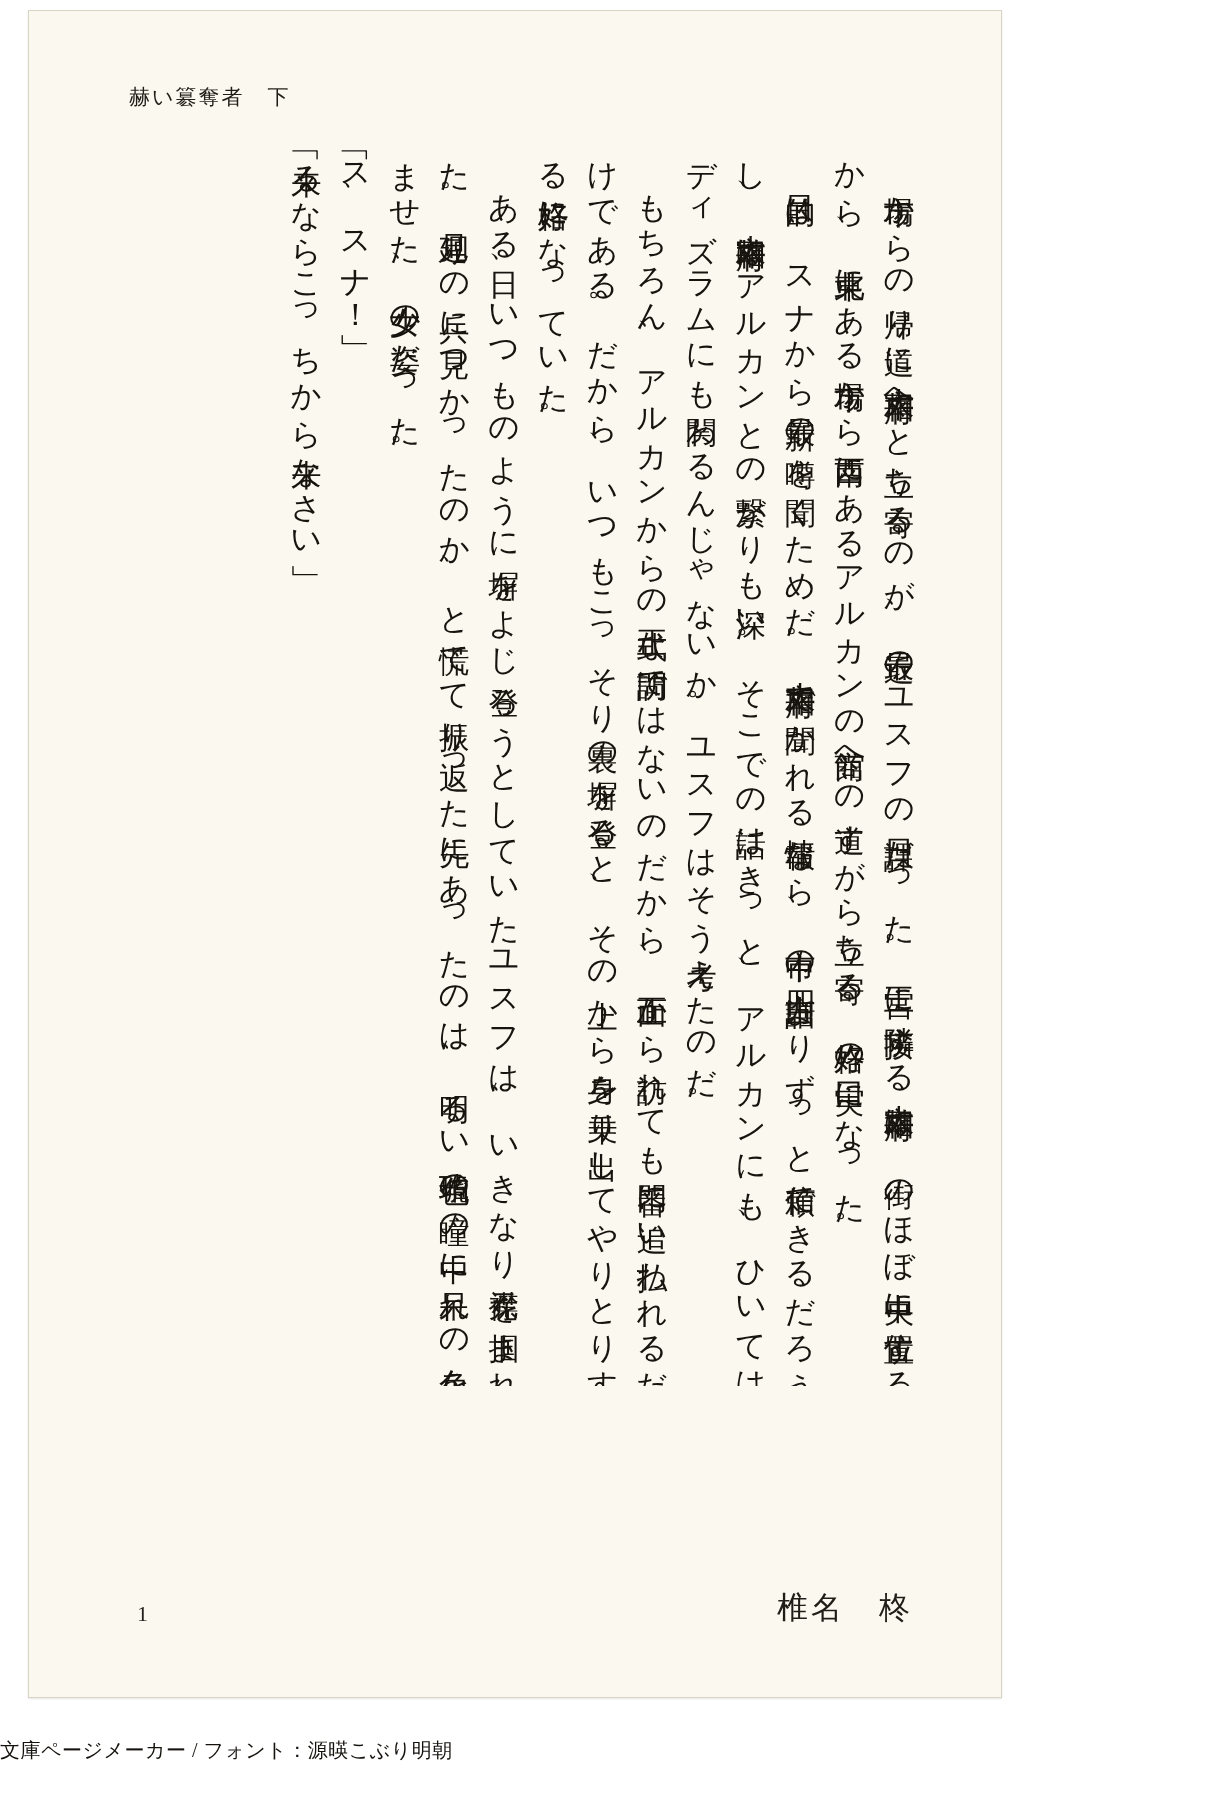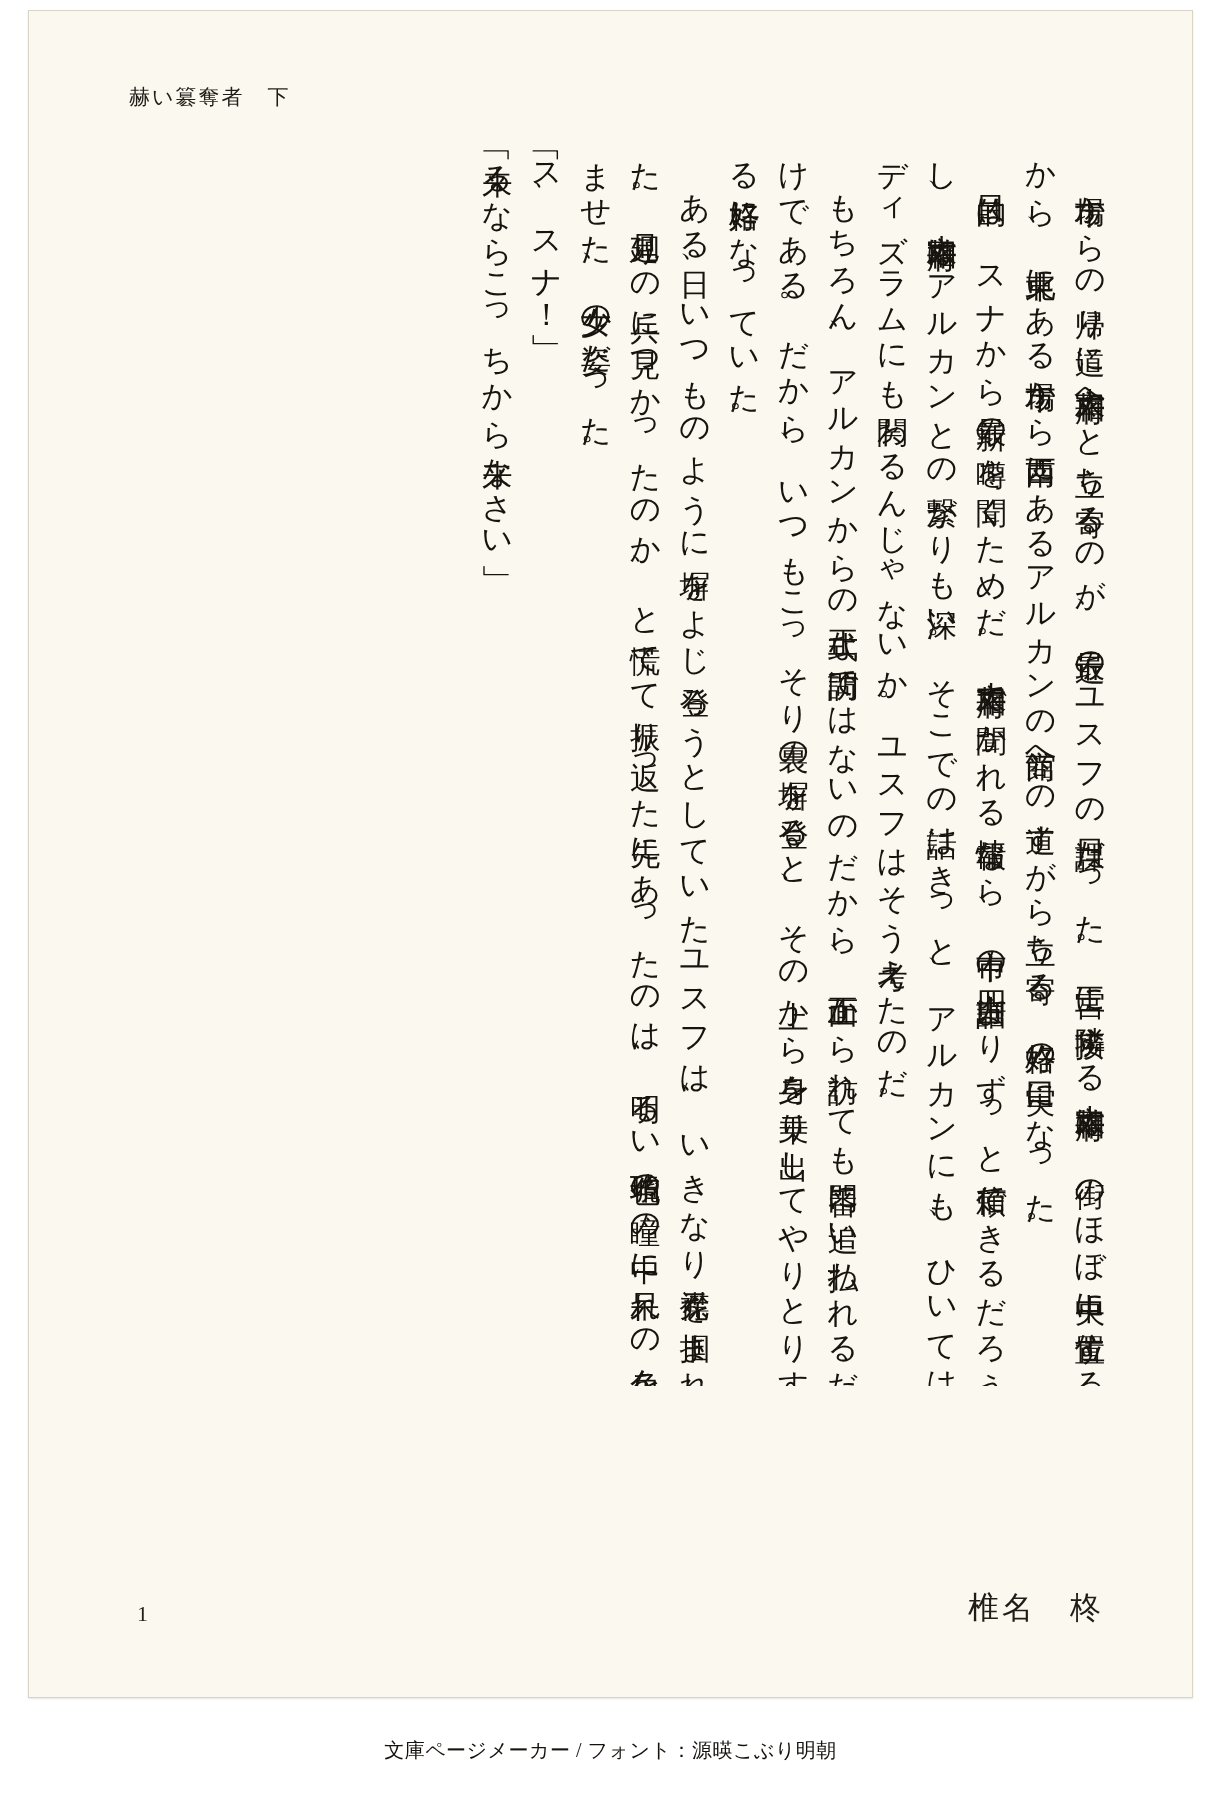--- a/index.html
+++ b/index.html
@@ -13,21 +13,21 @@
     position: relative;
     font-family: "Liberation Serif", "DejaVu Serif", serif;
     overflow: hidden;
   }
 
   
   #page-sheet {
     position: absolute;
     left: 28px;
     top: 10px;
-    width: 1165px;
+    width: 974px;
     height: 1688px;
     background: #fbf8ef;
     border: 1px solid #d8d4c6;
     box-shadow: 0 1px 2px rgba(0,0,0,0.10);
     box-sizing: border-box;
   }
 
   
   #running-head {
     position: absolute;
@@ -80,21 +80,20 @@
     color: #201d18;
     white-space: pre;
   }
 
   
   #credit {
     position: absolute;
     left: 0;
     right: 0;
     bottom: 36px;
-    text-align: center;
     font-size: 20px;
     color: #15120d;
     letter-spacing: 0.5px;
   }
 </style>
 </head>
 <body>
 
 <div id="page-sheet">
 

